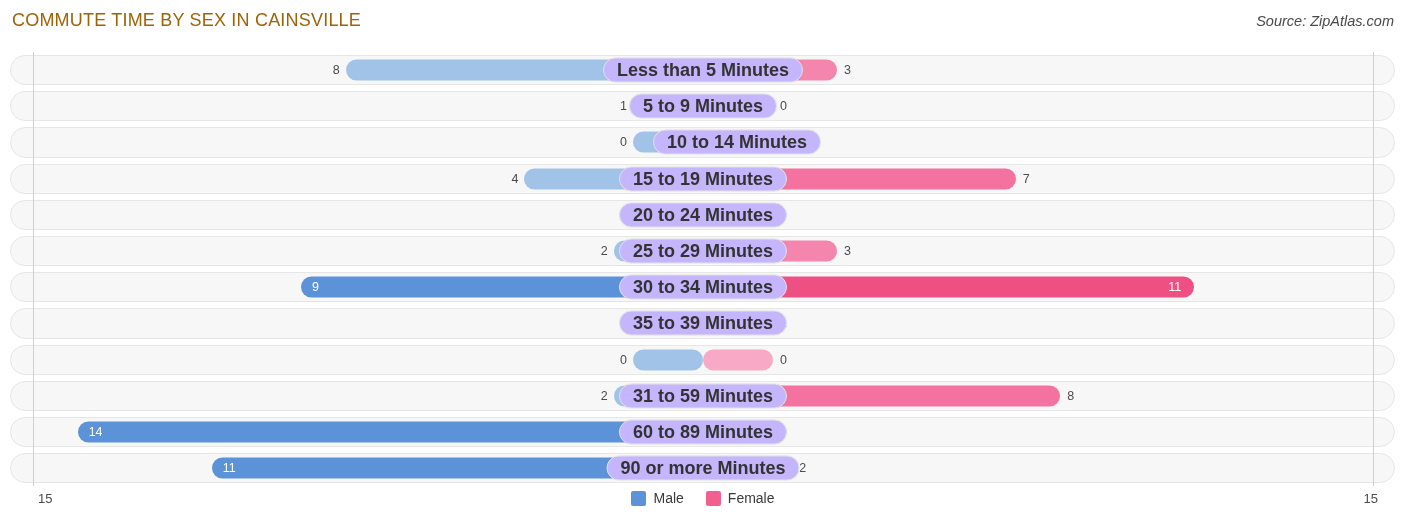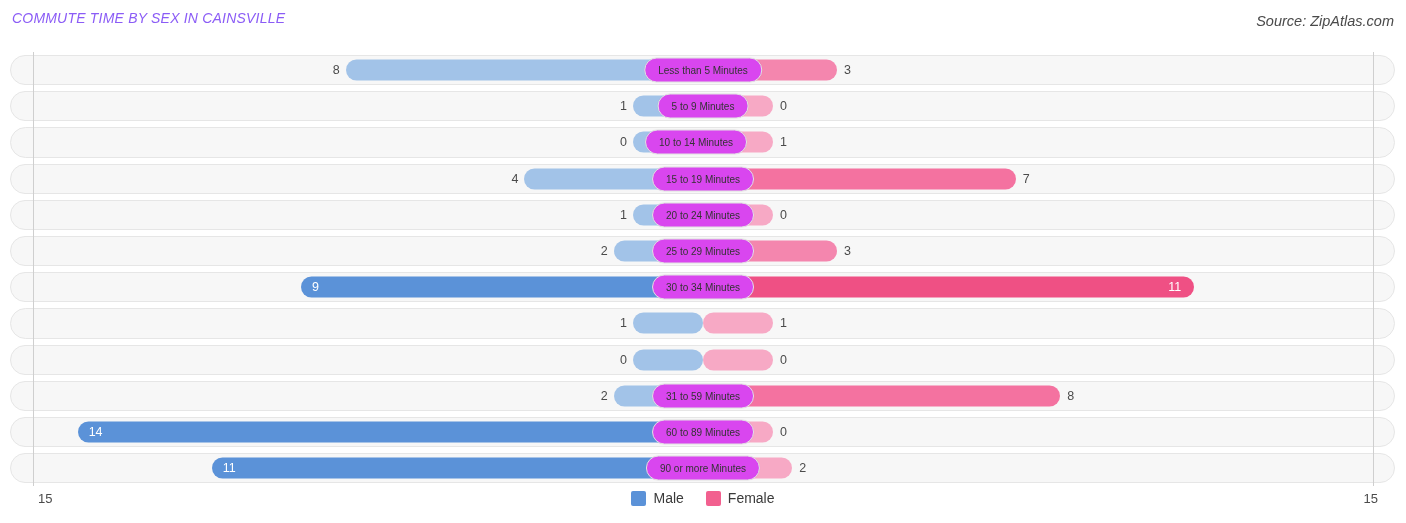--- a/index.html
+++ b/index.html
@@ -14,25 +14,24 @@
     height: 523px;
     background: #ffffff;
     overflow: hidden;
   }
 
   
   .chart-title {
     position: absolute;
     left: 12px;
     top: 10px;
-    font-size: 14px;
-    color: #8b5cf6;
+    font-size: 18px;
+    color: #a16207;
     letter-spacing: 0.2px;
     white-space: nowrap;
-    font-style: italic;
   }
   .chart-source {
     position: absolute;
     right: 12px;
     top: 13px;
     font-size: 14.5px;
     font-style: italic;
     color: #4a4a4a;
     white-space: nowrap;
     margin-left: 35px;
@@ -95,31 +94,32 @@
     white-space: nowrap;
     z-index: 3;
   }
   .bar-val.inside { color: #ffffff; }
 
   
   .label-pill {
     position: absolute;
     top: 50%;
     transform: translate(-50%, -50%);
-    background: #d946ef;
+    background: #c4b5fd;
     border: 1px solid #e3e3e3;
     border-radius: 13px;
     height: 25px;
     line-height: 23px;
     padding: 0 13px;
-    font-size: 10px;
+    font-size: 18px;
     color: #333333;
     white-space: nowrap;
     z-index: 5;
     box-shadow: 0 0 0 0.5px rgba(0,0,0,0.02);
+    font-weight: bold;
   }
 
   
   .footer {
     position: absolute;
     left: 0;
     top: 486px;
     width: 1406px;
     height: 37px;
   }
@@ -183,21 +183,21 @@
           <div class="bar female" style="left: 703px; width: 70px; background: rgb(247, 169, 197);"></div>
           <div class="bar-val" style="left: 780px;">0</div>
           <div class="label-pill" style="left: 703px;">5 to 9 Minutes</div>
         </div>
         <div class="row">
           <div class="track"></div>
           <div class="bar male" style="left: 633px; width: 70px; background: rgb(162, 195, 232);"></div>
           <div class="bar-val" style="left: 611px; width: 16px; text-align: right;">0</div>
           <div class="bar female" style="left: 703px; width: 70px; background: rgb(247, 169, 197);"></div>
           <div class="bar-val" style="left: 780px;">1</div>
-          <div class="label-pill" style="left: 696px;">10 to 14 Minutes</div>
+          <div class="label-pill" style="left: 737px;">10 to 14 Minutes</div>
         </div>
         <div class="row">
           <div class="track"></div>
           <div class="bar male" style="left: 524.333px; width: 178.667px; background: rgb(162, 195, 232);"></div>
           <div class="bar-val" style="left: 502.333px; width: 16px; text-align: right;">4</div>
           <div class="bar female" style="left: 703px; width: 312.667px; background: rgb(244, 114, 160);"></div>
           <div class="bar-val" style="left: 1022.67px;">7</div>
           <div class="label-pill" style="left: 703px;">15 to 19 Minutes</div>
         </div>
         <div class="row">
@@ -223,20 +223,21 @@
           <div class="bar female" style="left: 703px; width: 491.333px; background: rgb(239, 80, 132);"></div>
           <div class="bar-val inside" style="left: 1168.33px;">11</div>
           <div class="label-pill" style="left: 703px;">30 to 34 Minutes</div>
         </div>
         <div class="row">
           <div class="track"></div>
           <div class="bar male" style="left: 633px; width: 70px; background: rgb(162, 195, 232);"></div>
           <div class="bar-val" style="left: 611px; width: 16px; text-align: right;">1</div>
           <div class="bar female" style="left: 703px; width: 70px; background: rgb(247, 169, 197);"></div>
           <div class="bar-val" style="left: 780px;">1</div>
+          <div class="label-pill" style="left: 703px;">35 to 39 Minutes</div>
         </div>
         <div class="row">
           <div class="track"></div>
           <div class="bar male" style="left: 633px; width: 70px; background: rgb(162, 195, 232);"></div>
           <div class="bar-val" style="left: 611px; width: 16px; text-align: right;">0</div>
           <div class="bar female" style="left: 703px; width: 70px; background: rgb(247, 169, 197);"></div>
           <div class="bar-val" style="left: 780px;">0</div>
         </div>
         <div class="row">
           <div class="track"></div>

